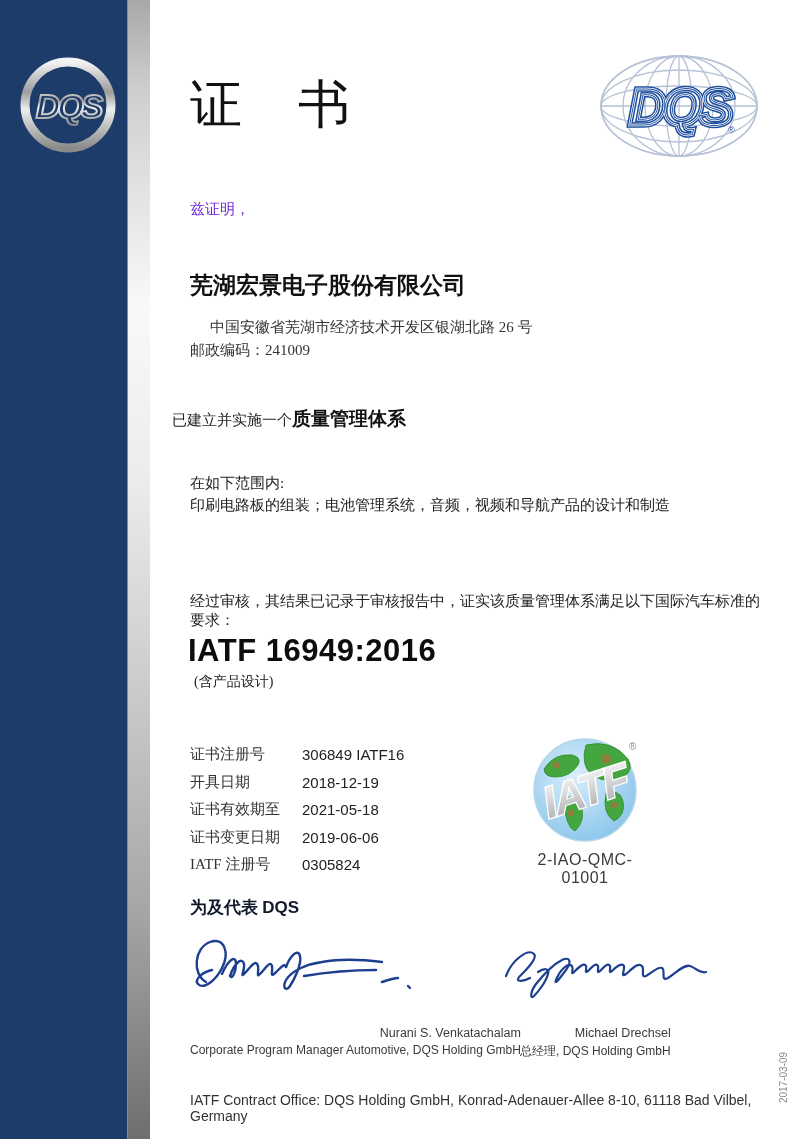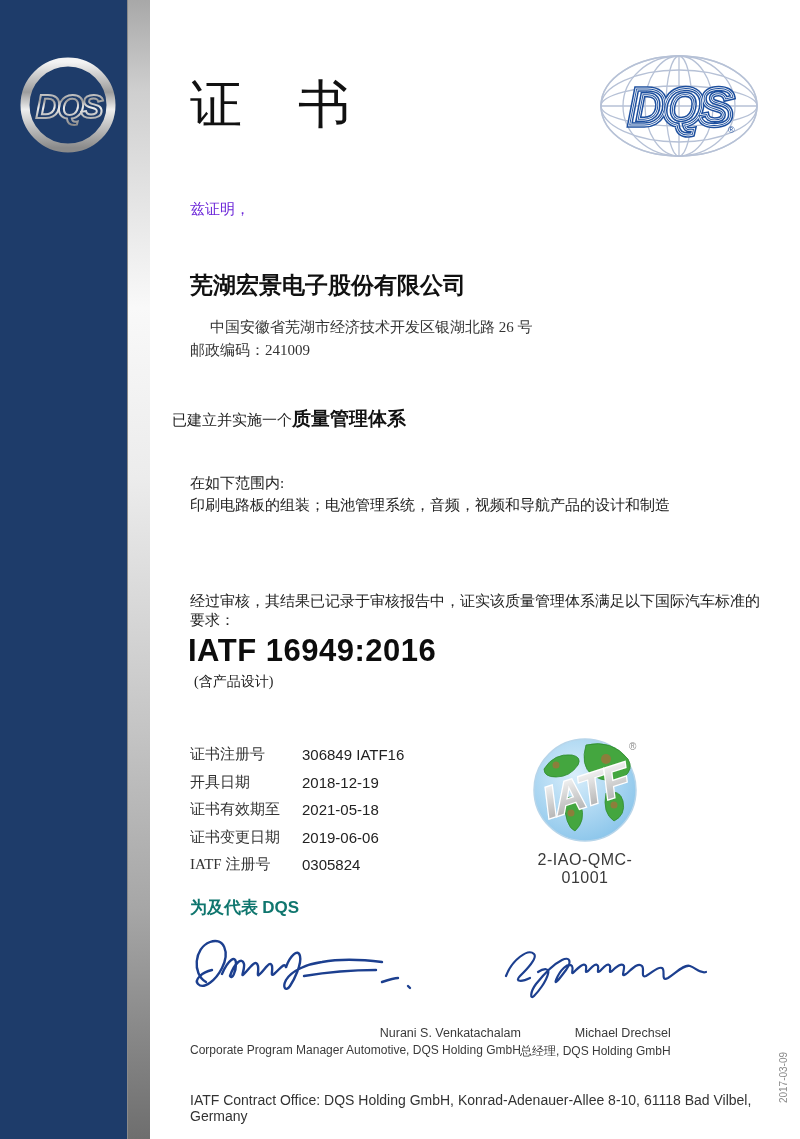--- a/index.html
+++ b/index.html
@@ -35,21 +35,21 @@
   .standard-note { position:absolute; left:194px; top:673px; font-size:14px; color:#222; }
 
   .details { position:absolute; left:190px; top:747px; }
   .detail-row { display:flex; margin-bottom:12.5px; height:15px; align-items:center; }
   .detail-label { width:112px; font-size:15px; color:#333; }
   .detail-value { font-size:15px; color:#222; font-family:"Liberation Sans", sans-serif; }
 
   .iatf-block { position:absolute; left:520px; top:733px; width:130px; text-align:center; }
   .iatf-label { margin-top:2px; font-size:16px; color:#3a3a3a; font-family:"Liberation Sans", sans-serif; letter-spacing:0.5px; }
 
-  .sign-heading { position:absolute; left:190px; top:896px; font-size:17px; font-weight:bold; color:#0f766e; }
+  .sign-heading { position:absolute; left:190px; top:896px; font-size:17px; font-weight:bold; color:#0f172a; }
   .sign-heading .org { font-family:"Liberation Sans", sans-serif; }
 
   .sig-left  { position:absolute; left:186px; top:930px; }
   .sig-right { position:absolute; left:500px; top:938px; }
 
   .signer { position:absolute; font-family:"Liberation Sans", sans-serif; color:#3a3a3a;text-align:right; }
   .signer-left  { left:190px; top:1026px; }
   .signer-right { left:520px; top:1026px; }
   .signer-name  { font-size:12.5px; margin-bottom:3px; }
   .signer-title { font-size:12px; }

